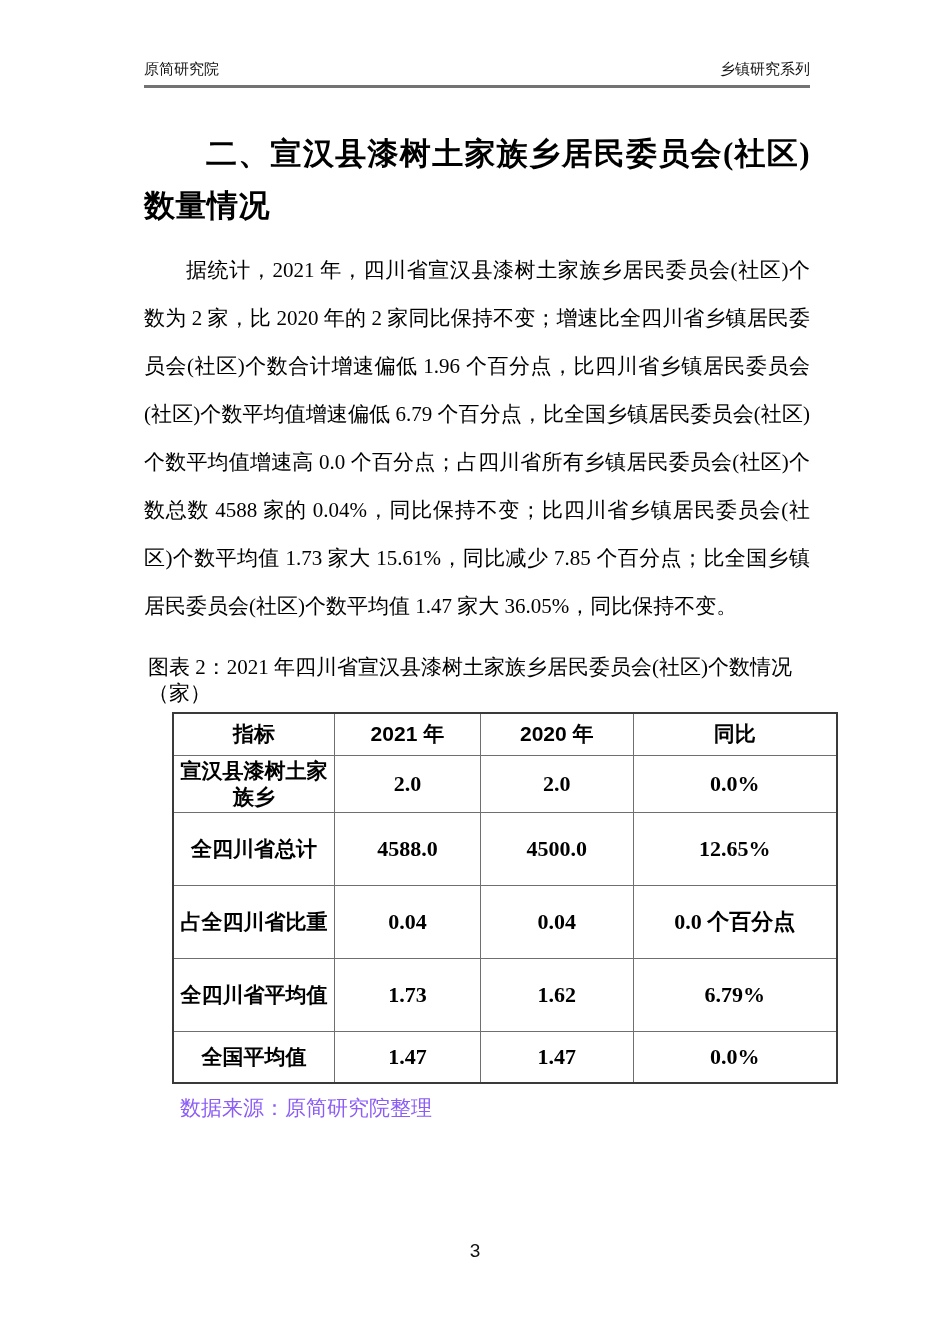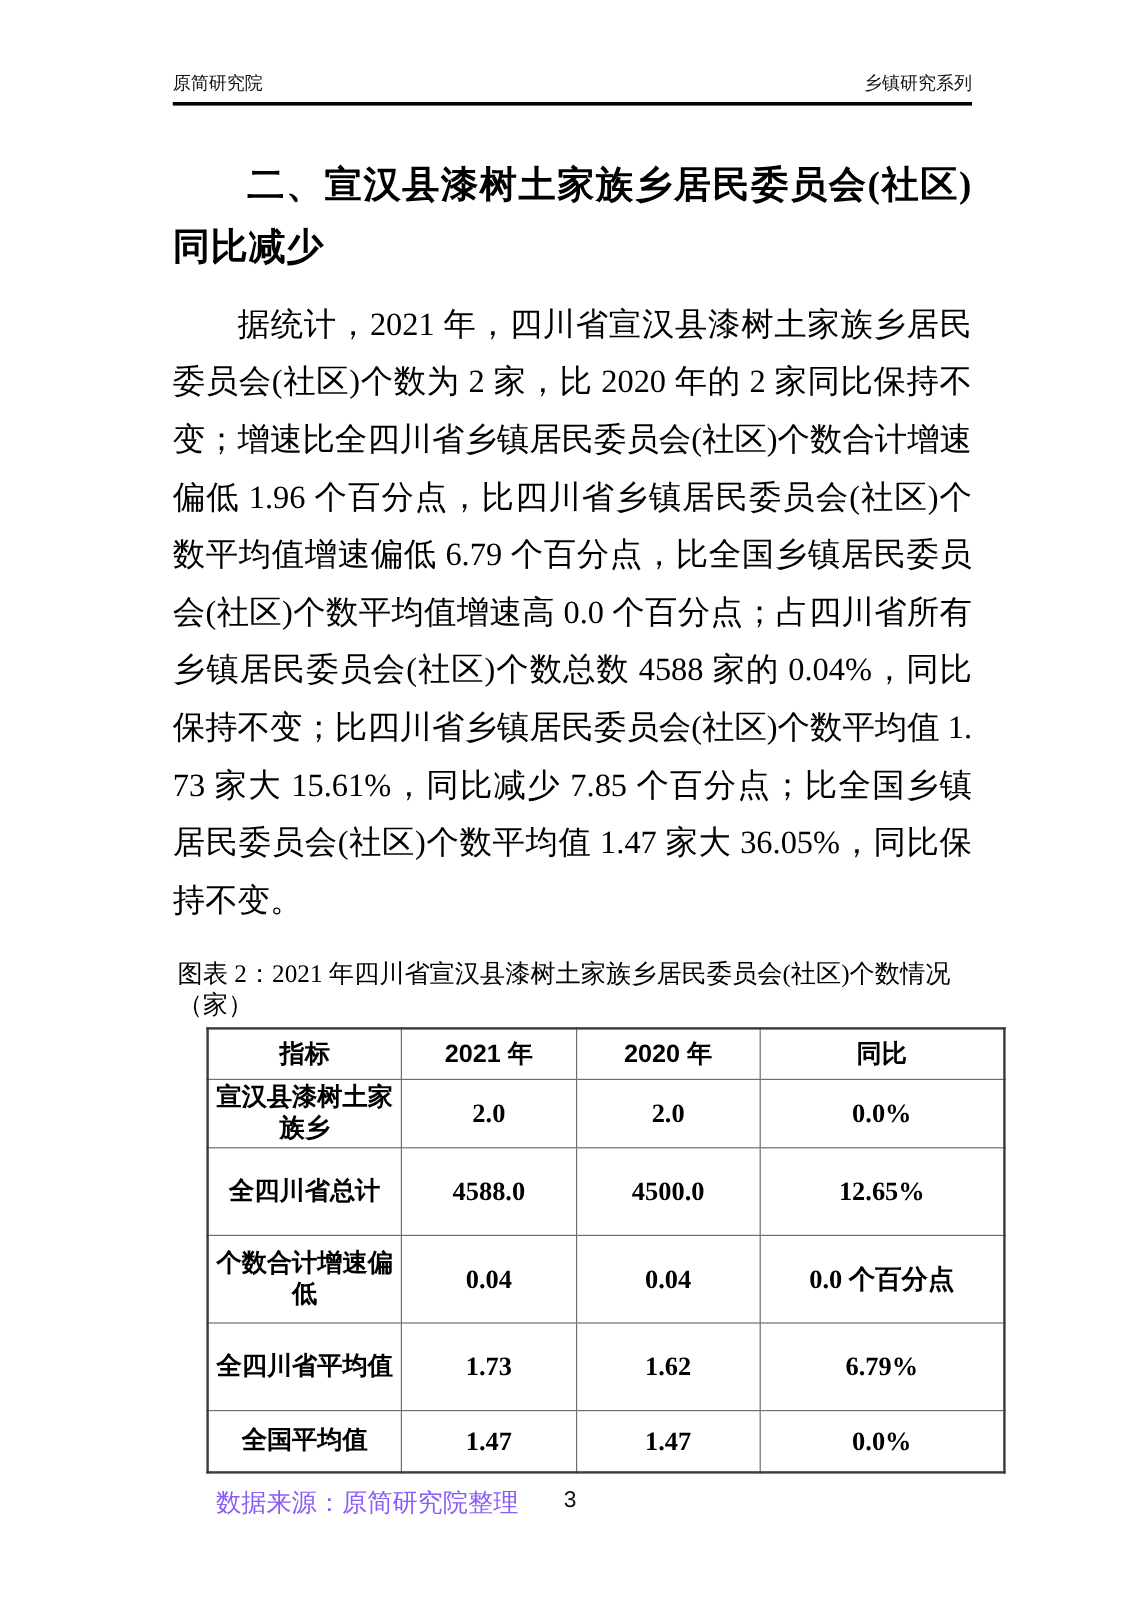--- a/index.html
+++ b/index.html
@@ -17,39 +17,39 @@
     width: 950px;
     height: 1344px;
     padding: 60px 140px 0 144px;
   }
   
   .doc-header {
     display: flex;
     justify-content: space-between;
     align-items: flex-end;
     padding-bottom: 6px;
-    border-bottom: 3px solid #000000;
+    border-bottom: 3px solid #737373;
     font-family: "Liberation Sans", "DejaVu Sans", sans-serif;
     font-size: 15px;
     color: #111;
   }
   
   .doc-title {
     margin-top: 40px;
     font-size: 31px;
     font-weight: bold;
     line-height: 52px;
     text-indent: 2em;
     letter-spacing: 0.5px;
     text-align: justify;
   }
   
   .doc-paragraph {
     margin-top: 14px;
-    font-size: 27px;
+    font-size: 21px;
     line-height: 48px;
     text-indent: 2em;
     text-align: justify;
     text-justify: inter-ideograph;
     word-break: break-all;
   }
   
   .table-caption {
     margin-top: 24px;
     margin-bottom: 6px;
@@ -111,21 +111,21 @@
 </head>
 <body>
 
 <div class="page">
 
   <div class="doc-header">
     <span>原简研究院</span>
     <span>乡镇研究系列</span>
   </div>
 
-  <h1 class="doc-title">二、宣汉县漆树土家族乡居民委员会(社区)同比减少</h1>
+  <h1 class="doc-title">二、宣汉县漆树土家族乡居民委员会(社区)数量情况</h1>
 
   <p class="doc-paragraph">据统计，2021 年，四川省宣汉县漆树土家族乡居民委员会(社区)个数为 2 家，比 2020 年的 2 家同比保持不变；增速比全四川省乡镇居民委员会(社区)个数合计增速偏低 1.96 个百分点，比四川省乡镇居民委员会(社区)个数平均值增速偏低 6.79 个百分点，比全国乡镇居民委员会(社区)个数平均值增速高 0.0 个百分点；占四川省所有乡镇居民委员会(社区)个数总数 4588 家的 0.04%，同比保持不变；比四川省乡镇居民委员会(社区)个数平均值 1.73 家大 15.61%，同比减少 7.85 个百分点；比全国乡镇居民委员会(社区)个数平均值 1.47 家大 36.05%，同比保持不变。</p>
 
   <div class="table-caption">图表 2：2021 年四川省宣汉县漆树土家族乡居民委员会(社区)个数情况（家）</div>
 
   <table class="data-table">
     <colgroup>
       <col style="width:24.3%">
       <col style="width:22.0%">
       <col style="width:23.0%">
@@ -146,21 +146,21 @@
         <td class="cell-value">2.0</td>
         <td class="cell-value">0.0%</td>
       </tr>
       <tr class="row-tall">
         <td class="row-label">全四川省总计</td>
         <td class="cell-value">4588.0</td>
         <td class="cell-value">4500.0</td>
         <td class="cell-value">12.65%</td>
       </tr>
       <tr class="row-tall">
-        <td class="row-label">个数合计增速偏低</td>
+        <td class="row-label">占全四川省比重</td>
         <td class="cell-value">0.04</td>
         <td class="cell-value">0.04</td>
         <td class="cell-value">0.0 个百分点</td>
       </tr>
       <tr class="row-tall">
         <td class="row-label">全四川省平均值</td>
         <td class="cell-value">1.73</td>
         <td class="cell-value">1.62</td>
         <td class="cell-value">6.79%</td>
       </tr>

